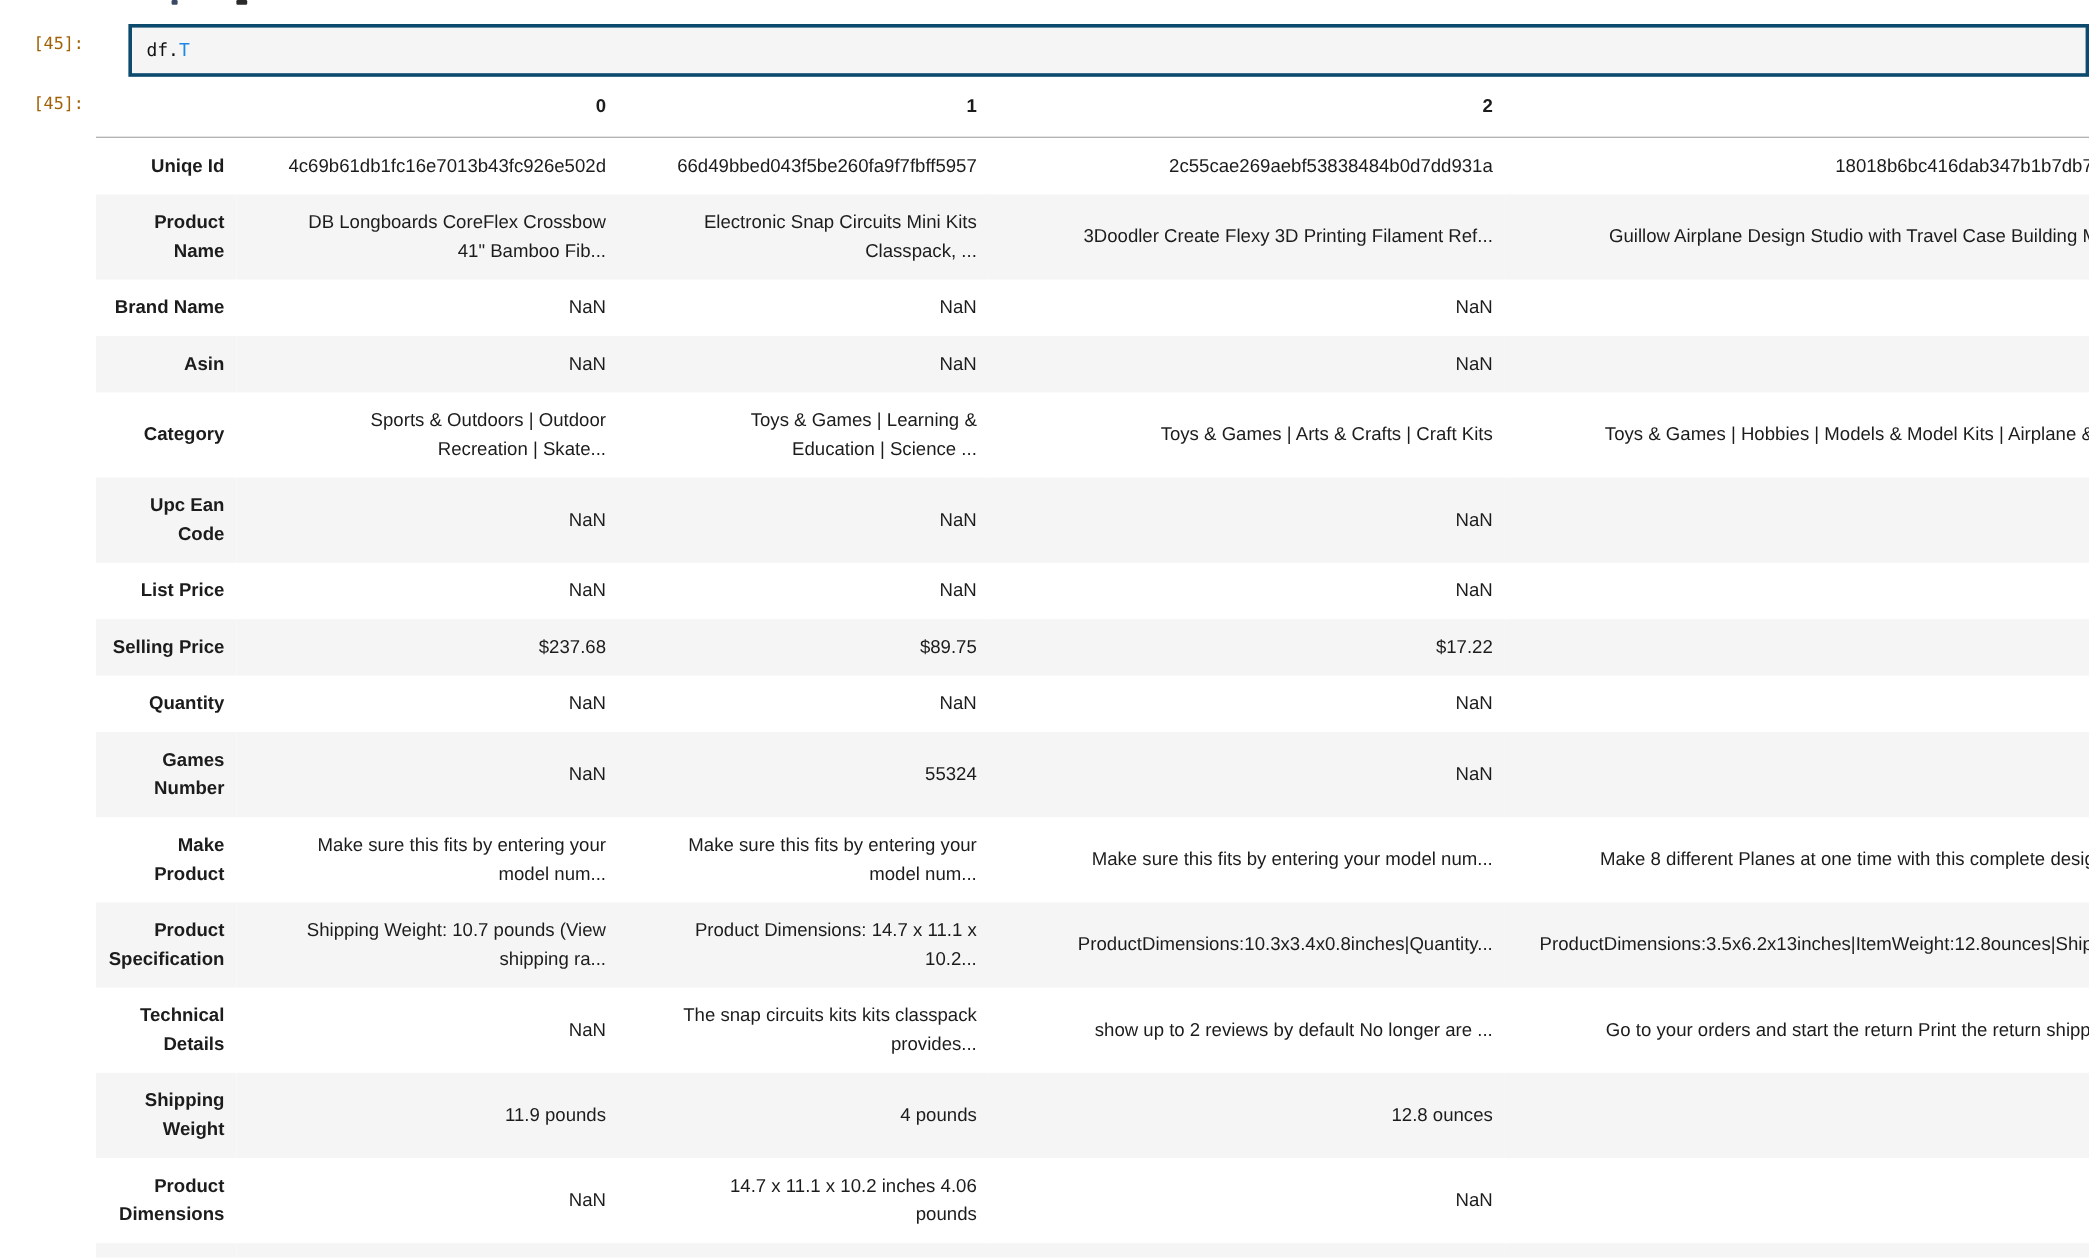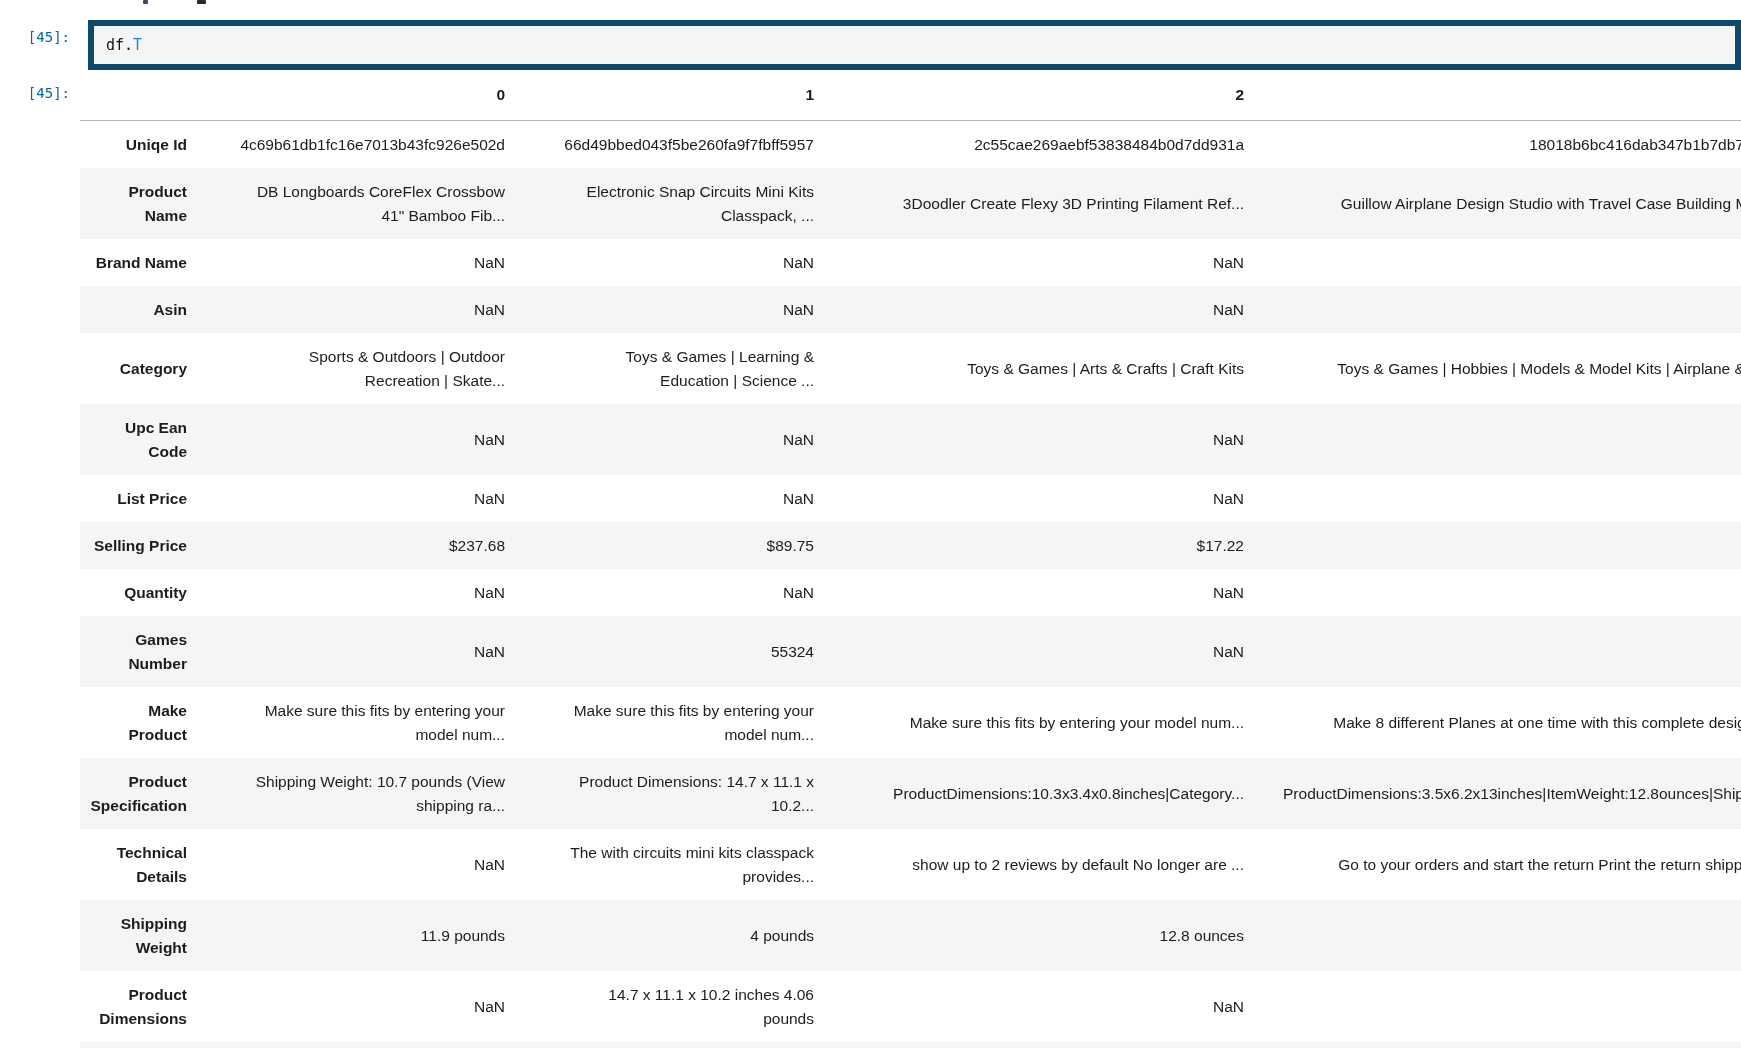--- a/index.html
+++ b/index.html
@@ -11,27 +11,27 @@
   
   .frag { position: absolute; top: 0; height: 4px; border-radius: 1px; }
   .frag-a { left: 143px; width: 5px; background: #3a4a66; }
   .frag-b { left: 197px; width: 9px; background: #2a2a2a; }
 
   .cell { display: flex; align-items: flex-start; }
   .prompt {
     flex: none; width: 80px; box-sizing: border-box;
     text-align: right; padding-right: 10px;
     font-family: "DejaVu Sans Mono", "Liberation Mono", monospace;
-    font-size: 14px; color: #0369a1; white-space: nowrap;
+    font-size: 14px; color: #a16207; white-space: nowrap;
   }
   .input-cell { margin-top: 20px; }
   .input-cell .prompt { padding-top: 9px; }
   .code-area {
-    flex: 1; margin-left: 8px; box-sizing: border-box;
-    background: #f5f5f5; border: 6px solid #0c4a6e;
+    flex: 1; margin-left: 27px; box-sizing: border-box;
+    background: #f5f5f5; border: 3px solid #0c4a6e;
     padding: 7px 12px; min-height: 24px;
     font-family: "DejaVu Sans Mono", "Liberation Mono", monospace;
     font-size: 15px; line-height: 24px; color: #111111;
   }
   .tok-attr { color: #1e88e5; }
 
   .output-cell { margin-top: 0; }
   .output-cell .prompt { padding-top: 15px; }
   .output-content { flex: 1; overflow: hidden; }
 
@@ -176,28 +176,28 @@
             <td>Make sure this fits by entering your model num...</td>
             <td>Make 8 different Planes at one time with this complete design studio</td>
           </tr>
           <tr>
             <th>Product
 Specification</th>
             <td>Shipping Weight: 10.7 pounds (View
 shipping ra...</td>
             <td>Product Dimensions: 14.7 x 11.1 x
 10.2...</td>
-            <td>ProductDimensions:10.3x3.4x0.8inches|Category...</td>
+            <td>ProductDimensions:10.3x3.4x0.8inches|Quantity...</td>
             <td>ProductDimensions:3.5x6.2x13inches|ItemWeight:12.8ounces|ShippingW...</td>
           </tr>
           <tr>
             <th>Technical
 Details</th>
             <td>NaN</td>
-            <td>The with circuits mini kits classpack
+            <td>The snap circuits kits kits classpack
 provides...</td>
             <td>show up to 2 reviews by default No longer are ...</td>
             <td>Go to your orders and start the return Print the return shipping label</td>
           </tr>
           <tr>
             <th>Shipping
 Weight</th>
             <td>11.9 pounds</td>
             <td>4 pounds</td>
             <td>12.8 ounces</td>

